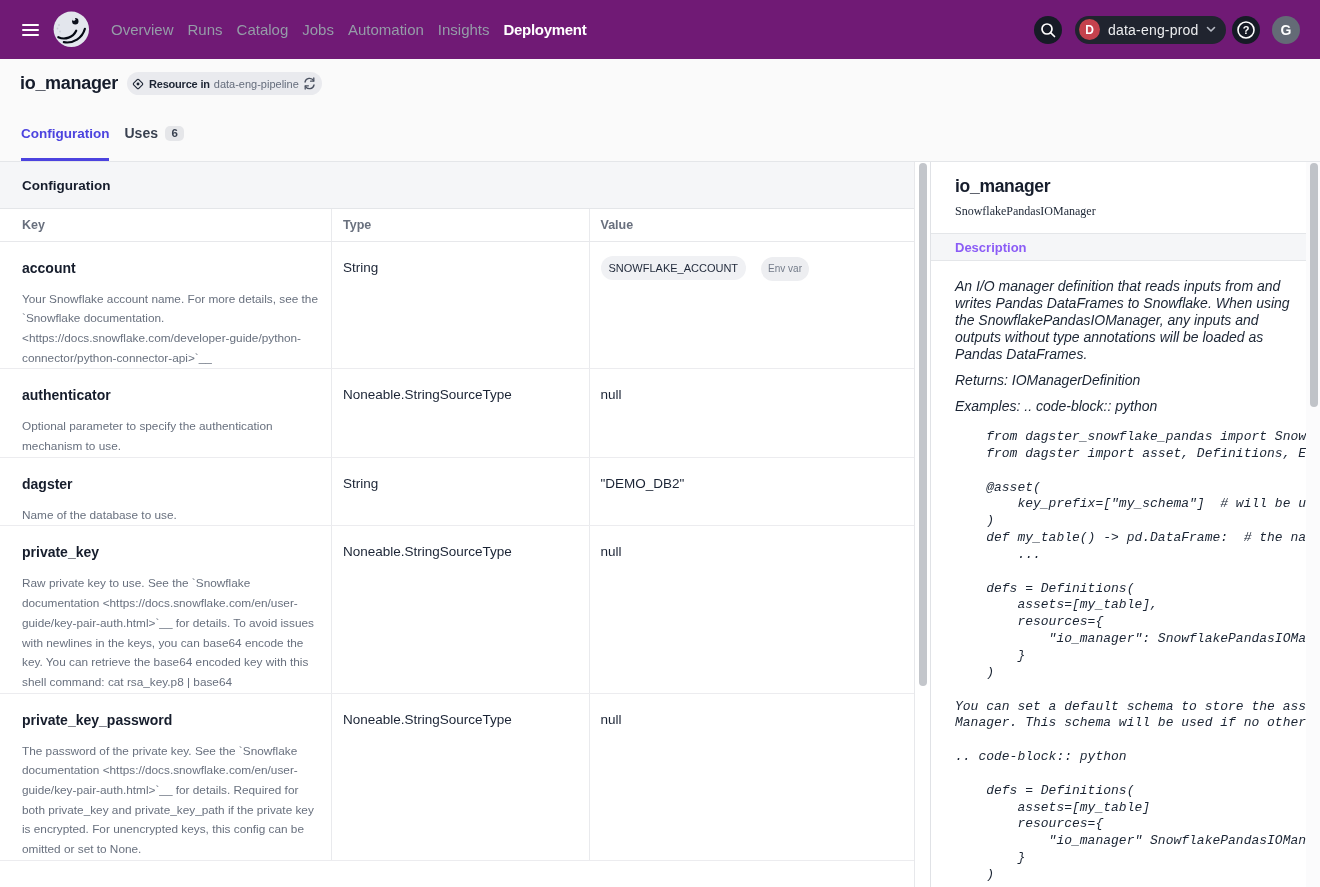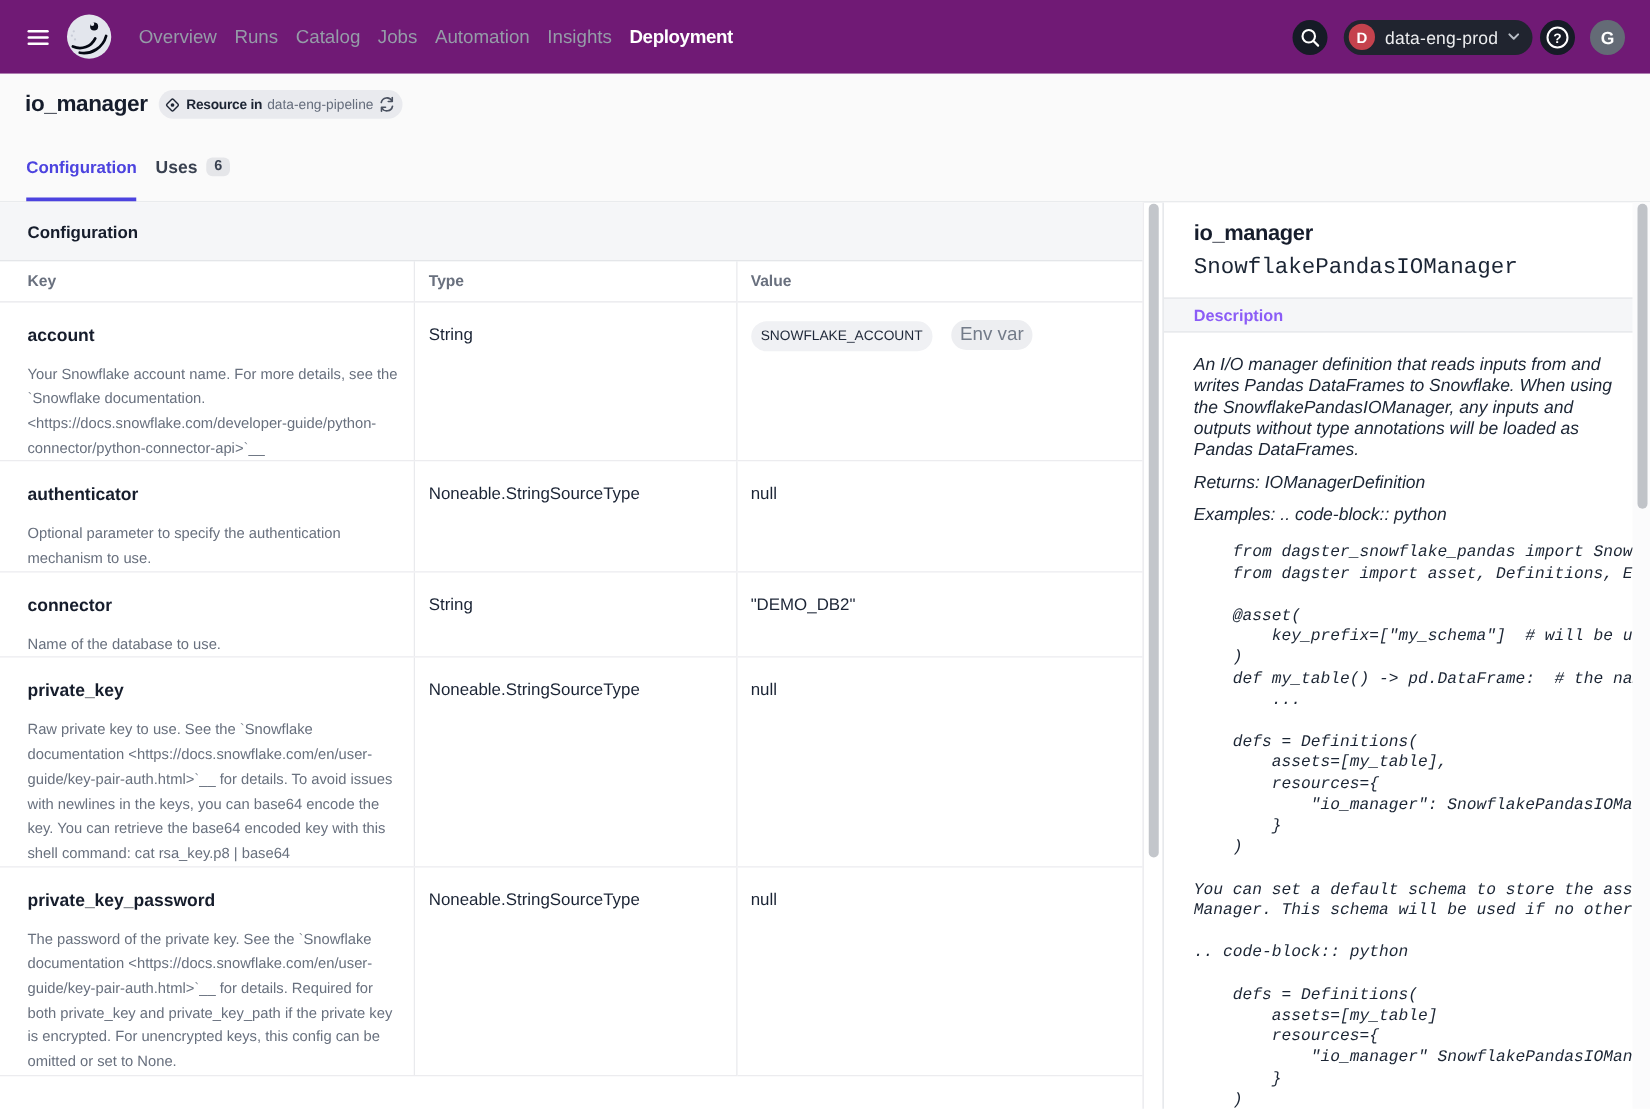--- a/index.html
+++ b/index.html
@@ -48,31 +48,31 @@
   table.cfg th { font-size:12.5px; font-weight:700; color:#69707E; text-align:left;
     height:32px; border-bottom:1px solid #E7E8EB; vertical-align:middle; }
   table.cfg th, table.cfg td { padding:0 12px 0 22px; }
   table.cfg th+th, table.cfg td+td { padding-left:11px; border-left:1px solid #E9EAED; }
   table.cfg td { vertical-align:top; border-bottom:1px solid #ECECEF; padding-top:16px; }
   .key { font-size:14px; font-weight:700; color:#161D2C; line-height:20px; margin-bottom:1px; }
   .desc { font-size:11.8px; color:#68707E; line-height:19.7px; white-space:nowrap;margin-top:12px; }
   .typ, .val { font-size:13.5px; color:#1B2435; line-height:20px; }
   .vtag { display:inline-block; background:#F0F1F4; border-radius:12px; font-size:11px; color:#1F2839;
     padding:4px 8px; margin-top:-2px; line-height:16px; }
-  .etag { display:inline-block; background:#EDEEF1; border-radius:12px; font-size:15px; color:#737B89;
+  .etag { display:inline-block; background:#EDEEF1; border-radius:12px; font-size:10px; color:#737B89;
     padding:4px 7px; margin-top:-2px; margin-left:15px; line-height:16px; }
   
   .lthumb { position:absolute; left:919px; top:163px; width:8px; height:523px; border-radius:4px; background:#C3C6CB; }
   .rgutter { position:absolute; left:1306px; top:162px; width:14px; height:725px; background:#FBFBFC; }
   .rthumb { position:absolute; left:1310px; top:163px; width:8px; height:244px; border-radius:4px; background:#C0C3C8; }
   
   .right { position:absolute; left:930px; top:162px; width:390px; height:725px; background:#fff;
     border-left:1px solid #E0E2E6; overflow:hidden; }
   .rtitle { margin:14px 0 0 24px; font-size:17.5px; font-weight:700; color:#161D2C; letter-spacing:-0.3px; }
-  .rsub { margin:7px 0 0 24px; font-family:Liberation Mono, monospace; font-size:18px; color:#1B2534; }
+  .rsub { margin:7px 0 0 24px; font-family:Liberation Serif, serif; font-size:12px; color:#1B2534; }
   .dband { margin-top:14px; height:28px; background:#F5F6F8; border-top:1px solid #E4E6E9;
     border-bottom:1px solid #E4E6E9; display:flex; align-items:center; padding-left:24px;
     font-size:13px; font-weight:700; color:#8b5cf6; }
   .dbody { padding:17px 0 0 24px; width:376px; overflow:hidden; color:#1B2534;font-style:italic; }
   .dbody p { font-size:14px; line-height:17px; margin:0 0 9px 0; white-space:nowrap; }
   .dbody pre { font-family:"Liberation Mono", monospace; font-size:13px; line-height:16.85px;
     margin-top:14px; color:#1B2534; }
 </style>
 </head>
 <body>
@@ -177,21 +177,21 @@
           </td>
       <td>
             <div class="typ">Noneable.StringSourceType</div>
           </td>
       <td>
             <div class="val">null</div>
           </td>
     </tr>
     <tr style="height:59px;">
       <td>
-            <div class="key">connector</div>
+            <div class="key">dagster</div>
         <div class="desc">Name of the database to use.</div>
           </td>
       <td>
             <div class="typ">String</div>
           </td>
       <td>
             <div class="val">"DEMO_DB2"</div>
           </td>
     </tr>
     <tr style="height:157px;">

